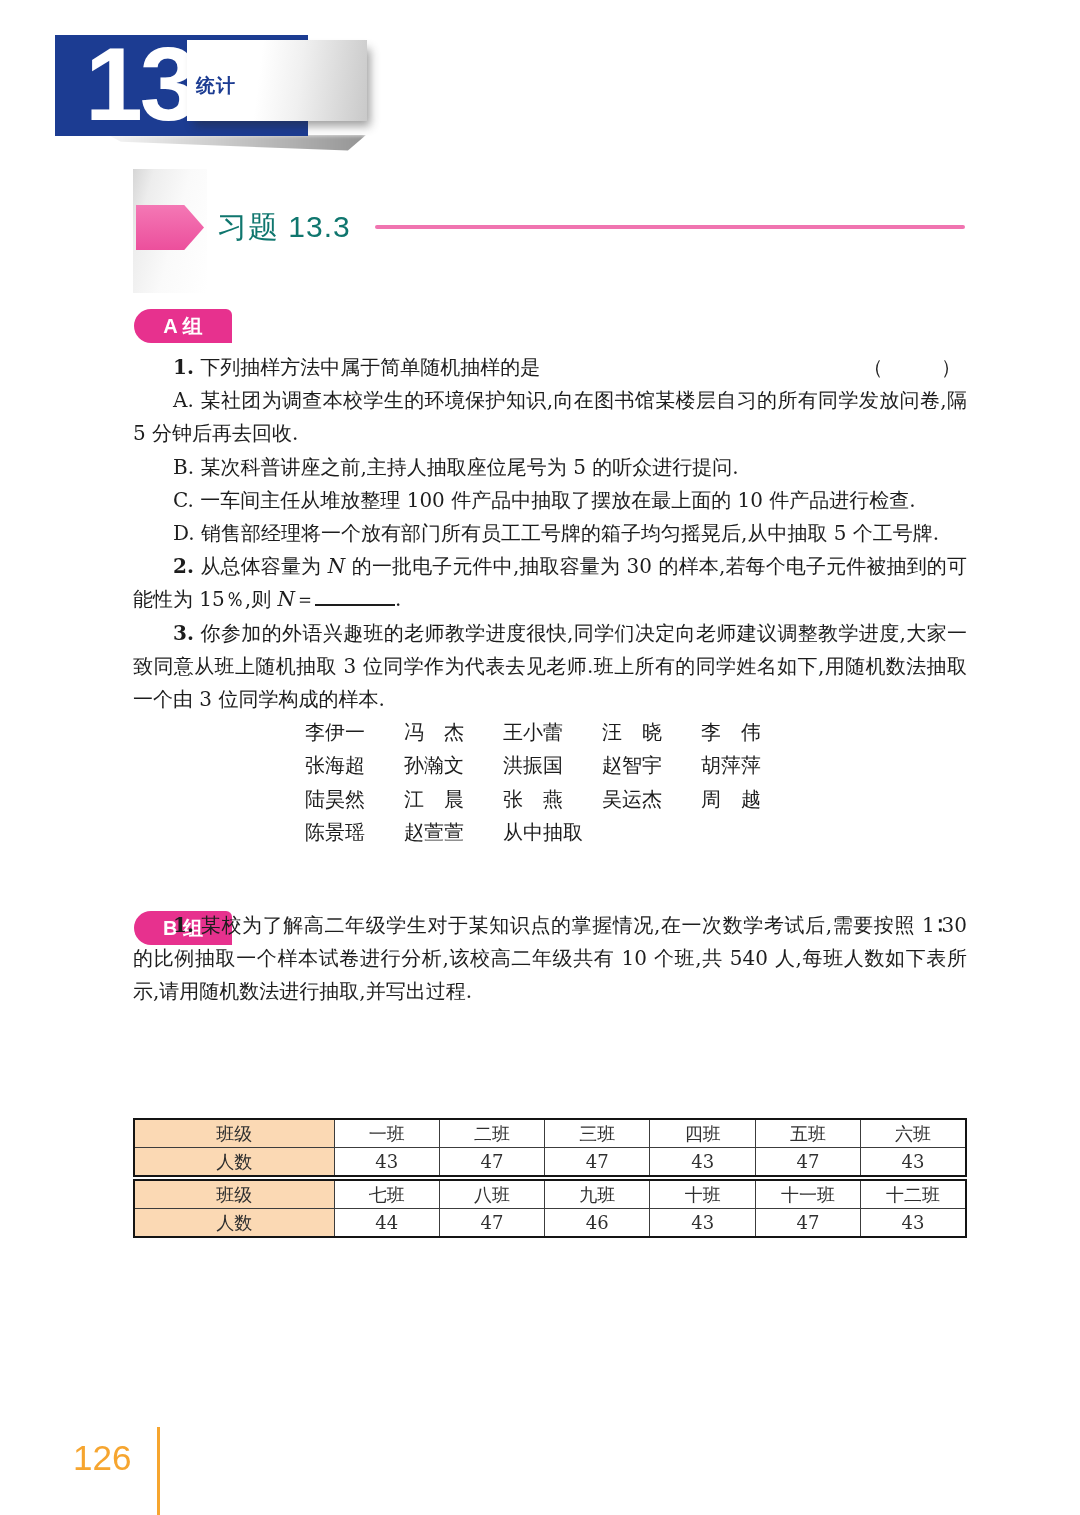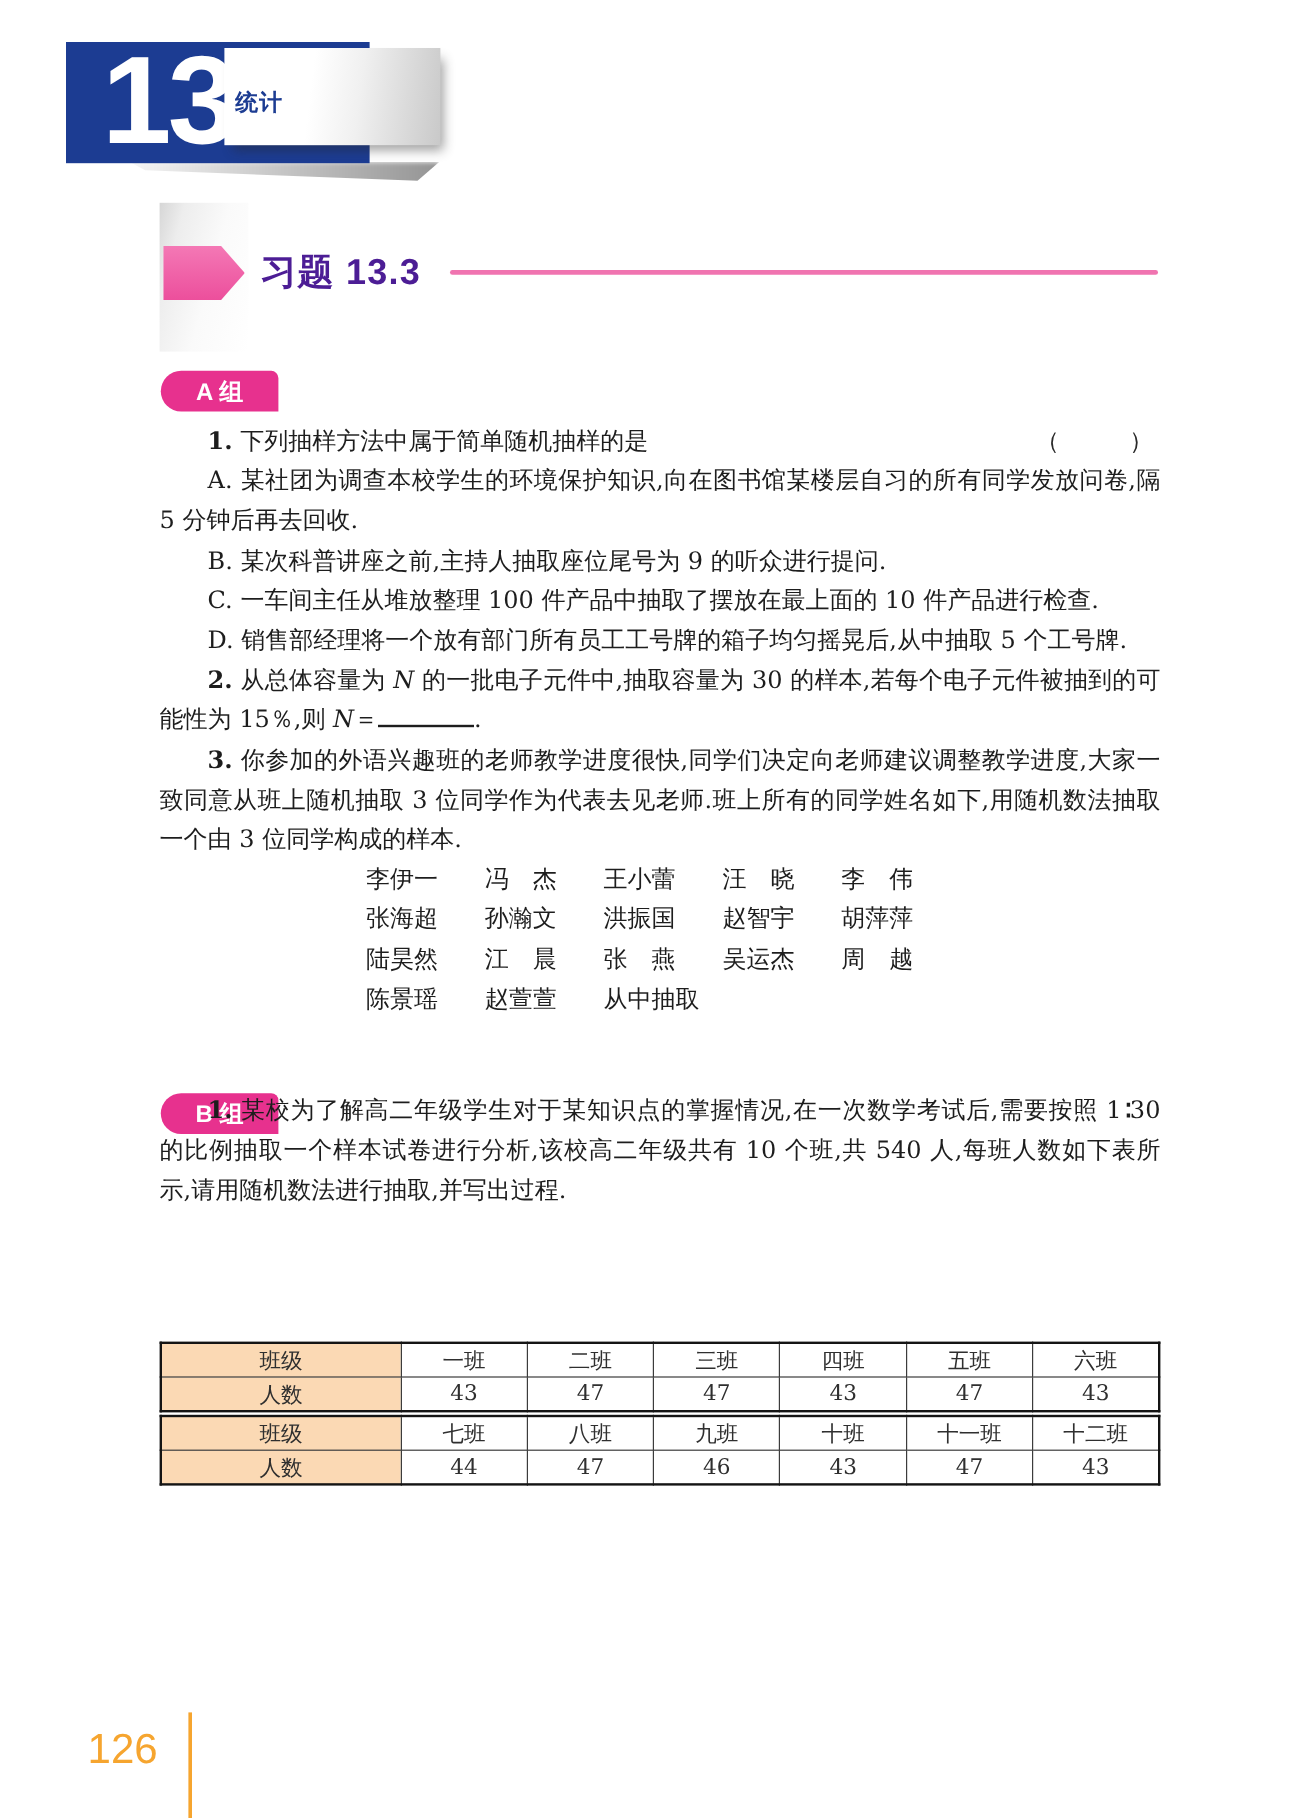--- a/index.html
+++ b/index.html
@@ -19,21 +19,21 @@
   .chapter-title{position:absolute;left:9px;top:33px;font-family:"Liberation Sans",sans-serif;
         font-weight:700;font-size:19px;color:#1c3c92;letter-spacing:1px;}
 
   
   .marker-strip{position:absolute;left:133px;top:169px;width:74px;height:124px;
         background:linear-gradient(105deg,#d6d6d6 0%,#ededed 20%,#fafafa 55%,#ffffff 100%);}
   .marker-arrow{position:absolute;left:136px;top:205px;width:68px;height:45px;
         background:linear-gradient(180deg,#f478b5 0%,#ec4f9c 100%);
         clip-path:polygon(0 0,71% 0,100% 50%,71% 100%,0 100%);}
   .section-title{position:absolute;left:217px;top:207px;font-family:"Liberation Sans",sans-serif;
-        font-weight:700;font-size:30px;color:#4c1d95;letter-spacing:1px;}
+        font-weight:400;font-size:30px;color:#0f766e;letter-spacing:1px;}
   .section-rule{position:absolute;left:375px;top:225px;width:590px;height:4px;
         background:#f074b0;border-radius:2px;}
 
   
   .group-badge{position:absolute;left:134px;width:98px;height:34px;background:#e7318e;
         border-radius:17px 6px 0 17px;color:#ffffff;font-family:"Liberation Sans",sans-serif;
         font-weight:700;font-size:20px;display:flex;align-items:center;justify-content:center;}
   .badge-a{top:309px;}
   .badge-b{top:911px;}
 
@@ -85,21 +85,21 @@
   <div class="marker-strip"></div>
   <div class="marker-arrow"></div>
   <div class="section-title">习题 13.3</div>
   <div class="section-rule"></div>
 
   <div class="group-badge badge-a">A 组</div>
 
   <div class="content content-a">
     <p class="para"><span class="brackets">（　　）</span><span class="qnum">1.</span> <span>下列抽样方法中属于简单随机抽样的是</span></p>
     <p class="para"><span>A.</span> <span>某社团为调查本校学生的环境保护知识,向在图书馆某楼层自习的所有同学发放问卷,隔 5 分钟后再去回收.</span></p>
-    <p class="para"><span>B.</span> <span>某次科普讲座之前,主持人抽取座位尾号为 9 的听众进行提问.</span></p>
+    <p class="para"><span>B.</span> <span>某次科普讲座之前,主持人抽取座位尾号为 5 的听众进行提问.</span></p>
     <p class="para"><span>C.</span> <span>一车间主任从堆放整理 100 件产品中抽取了摆放在最上面的 10 件产品进行检查.</span></p>
     <p class="para"><span>D.</span> <span>销售部经理将一个放有部门所有员工工号牌的箱子均匀摇晃后,从中抽取 5 个工号牌.</span></p>
     <p class="para"><span class="qnum">2.</span> <span>从总体容量为 </span><span class="math-var">N</span><span> 的一批电子元件中,抽取容量为 30 的样本,若每个电子元件被抽到的可能性为 15％,则 </span><span class="math-var">N</span><span>＝</span><span class="blank"></span><span>.</span></p>
     <p class="para"><span class="qnum">3.</span> <span>你参加的外语兴趣班的老师教学进度很快,同学们决定向老师建议调整教学进度,大家一致同意从班上随机抽取 3 位同学作为代表去见老师.班上所有的同学姓名如下,用随机数法抽取一个由 3 位同学构成的样本.</span></p>
 
     <div class="names">
       <div class="name-row">
         <span class="name-cell">李伊一</span>
         <span class="name-cell">冯　杰</span>
         <span class="name-cell">王小蕾</span>

